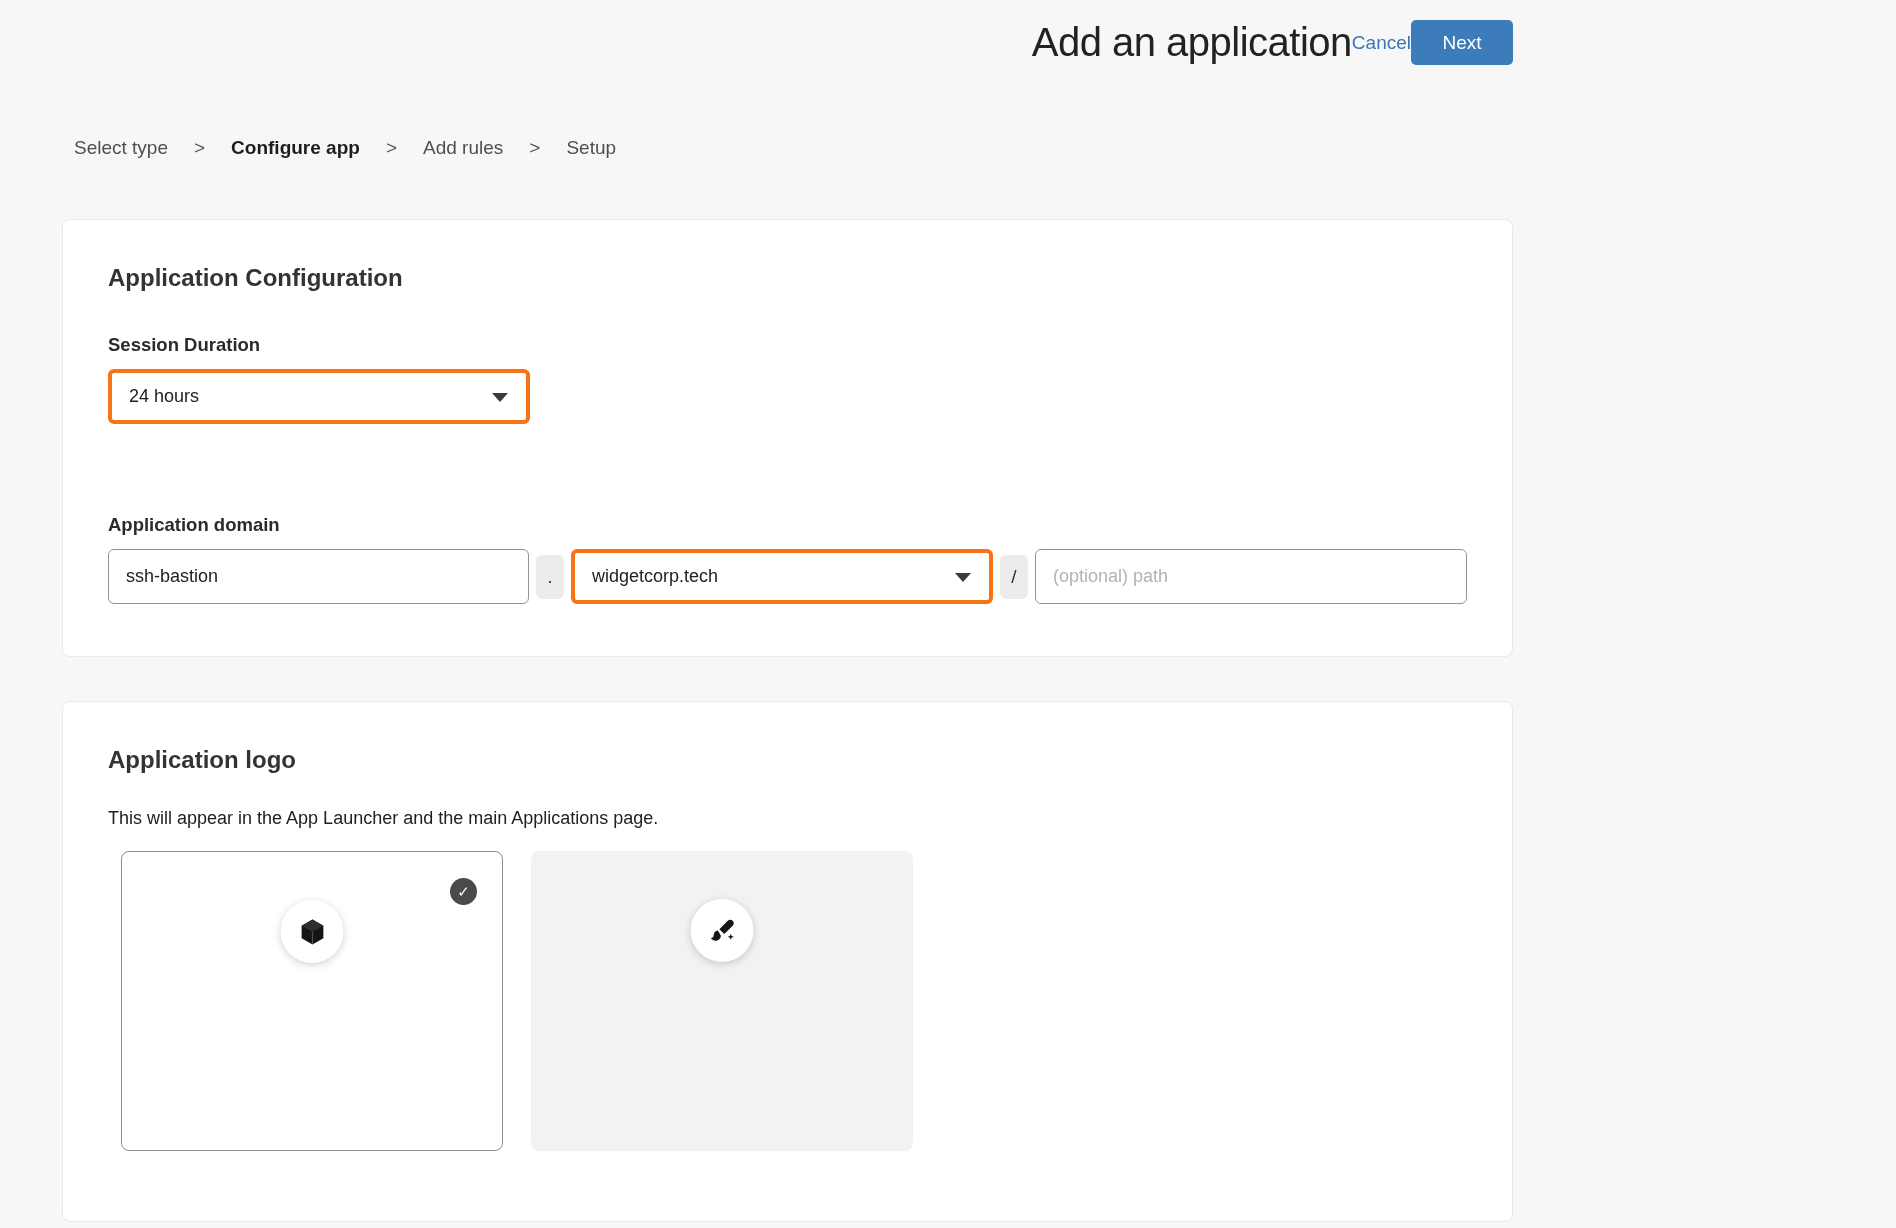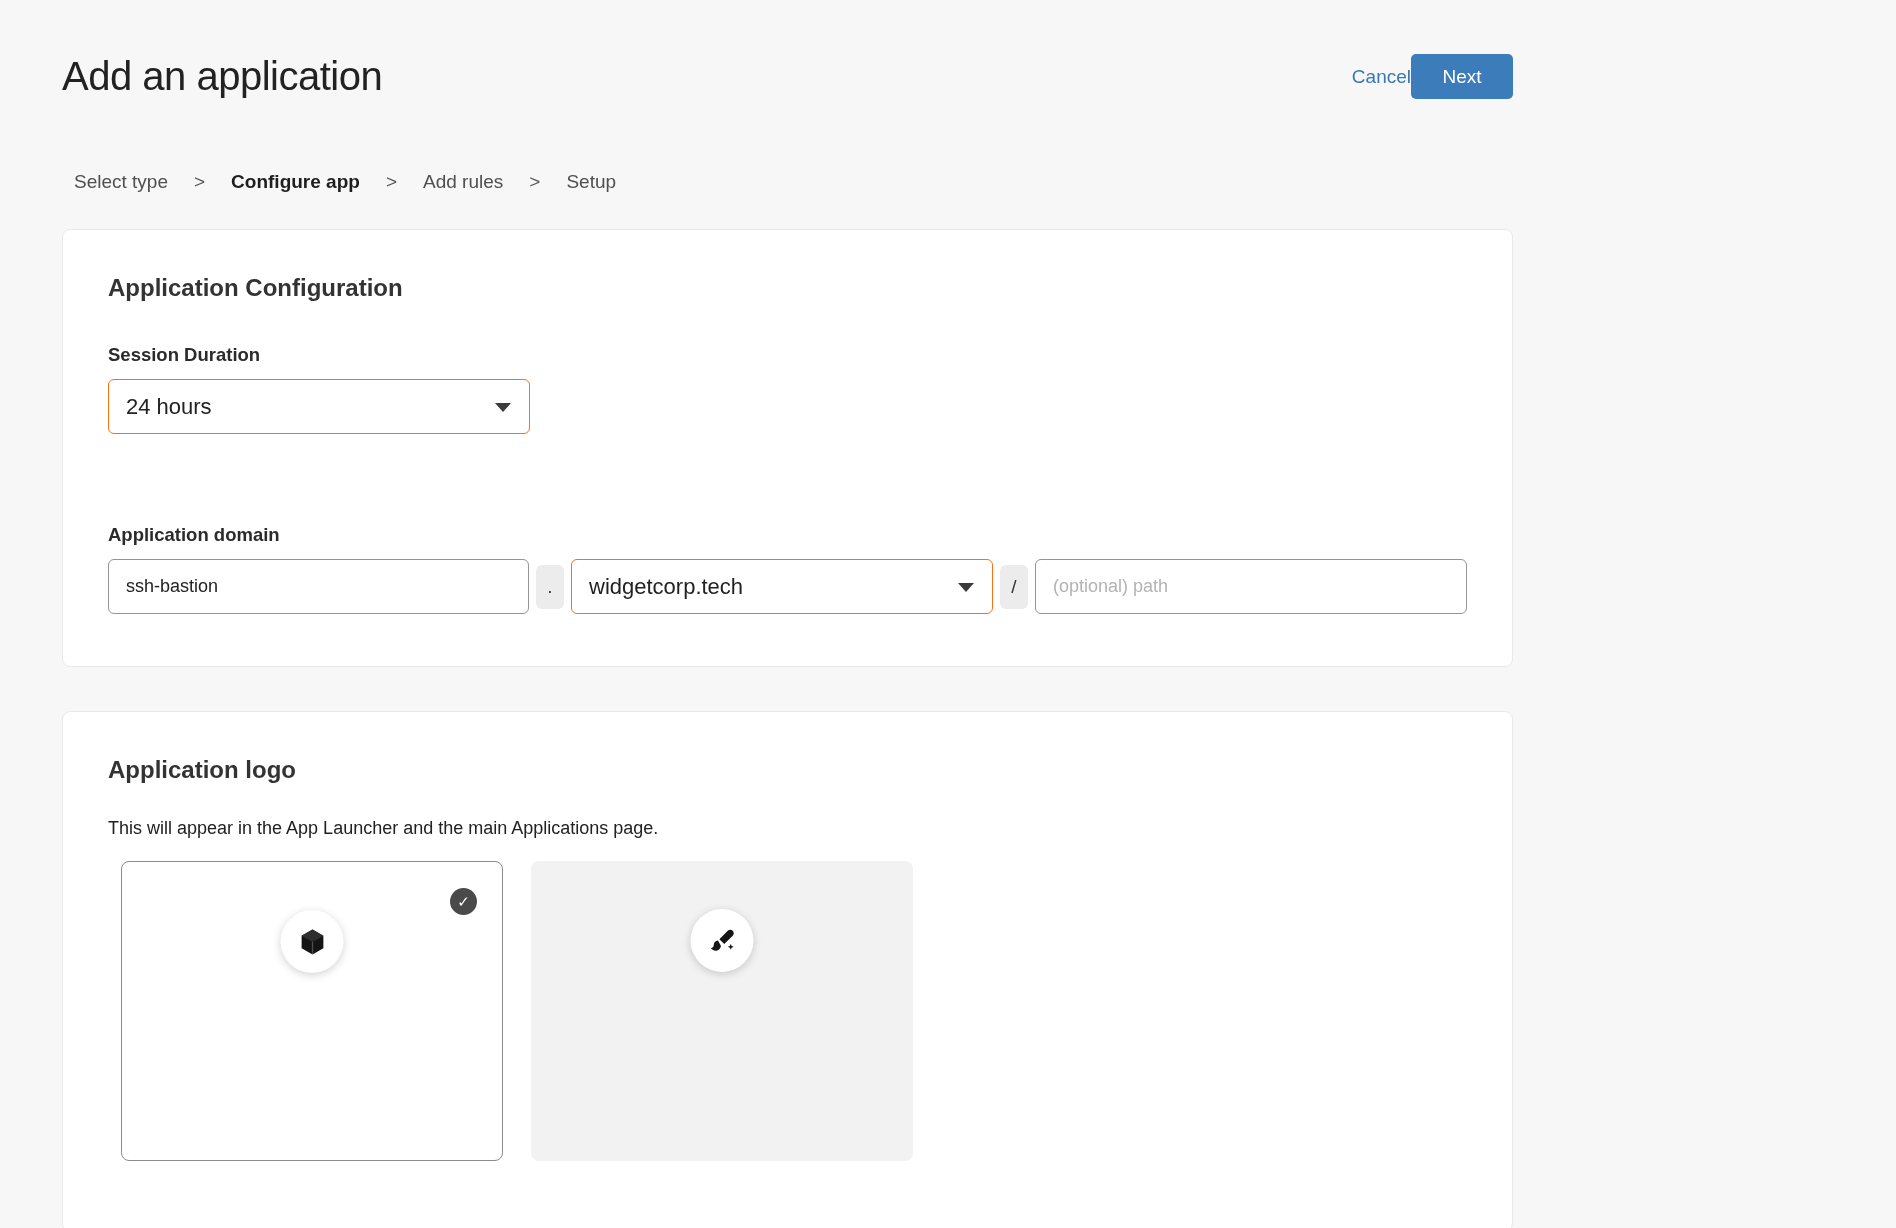--- a/index.html
+++ b/index.html
@@ -11,23 +11,23 @@
     overflow: hidden;
     background: #f7f7f7;
     font-family: "Liberation Sans", sans-serif;
     color: #222;
   }
   .content { width: 1451px; margin-left: 62px; }
 
   
   .page-header {
     display: flex;
-    justify-content: space-between;
-    align-items: center;
-    padding-top: 54px;
+    justify-content: flex-end;
+    align-items: center;
+    padding-top: 20px;
   }
   .page-title {
     font-size: 40px;
     font-weight: 400;
     letter-spacing: -0.5px;
     color: #222;
     margin: 0;
   }
   .header-actions { display: flex; align-items: center; }
   .cancel-link {
@@ -62,21 +62,21 @@
   .steps .step.active { font-weight: 700; color: #1e1e1e; }
   .steps .sep { color: #555; }
 
   
   .card {
     background: #fff;
     border: 1px solid #e9e9e9;
     border-radius: 8px;
     padding: 44px 45px 52px 45px;
   }
-  .card-config { margin-top: 36px; }
+  .card-config { margin-top: 60px; }
   .card-logo { margin-top: 44px; padding-bottom: 70px; }
   .card-title {
     font-size: 24px;
     font-weight: 700;
     color: #333;
     margin: 0;
   }
 
   
   .form-row { display: flex; gap: 21px; margin-top: 42px; }
@@ -96,27 +96,27 @@
     font-size: 18px;
     font-family: "Liberation Sans", sans-serif;
     color: #222;
     padding: 0 17px;
     outline: none;
   }
   .text-input::placeholder { color: #b3b3b3; }
   .select-box {
     width: 422px;
     height: 55px;
-    border: 1px solid #f97316;
+    border: 4px solid #f97316;
     border-radius: 6px;
     background: #fff;
     display: flex;
     align-items: center;
     padding: 0 17px;
-    font-size: 22px;
+    font-size: 18px;
     color: #222;
     position: relative;
     cursor: pointer;
   }
   .chevron-down {
     position: absolute;
     right: 18px;
     top: 50%;
     margin-top: -4px;
     width: 0; height: 0;

